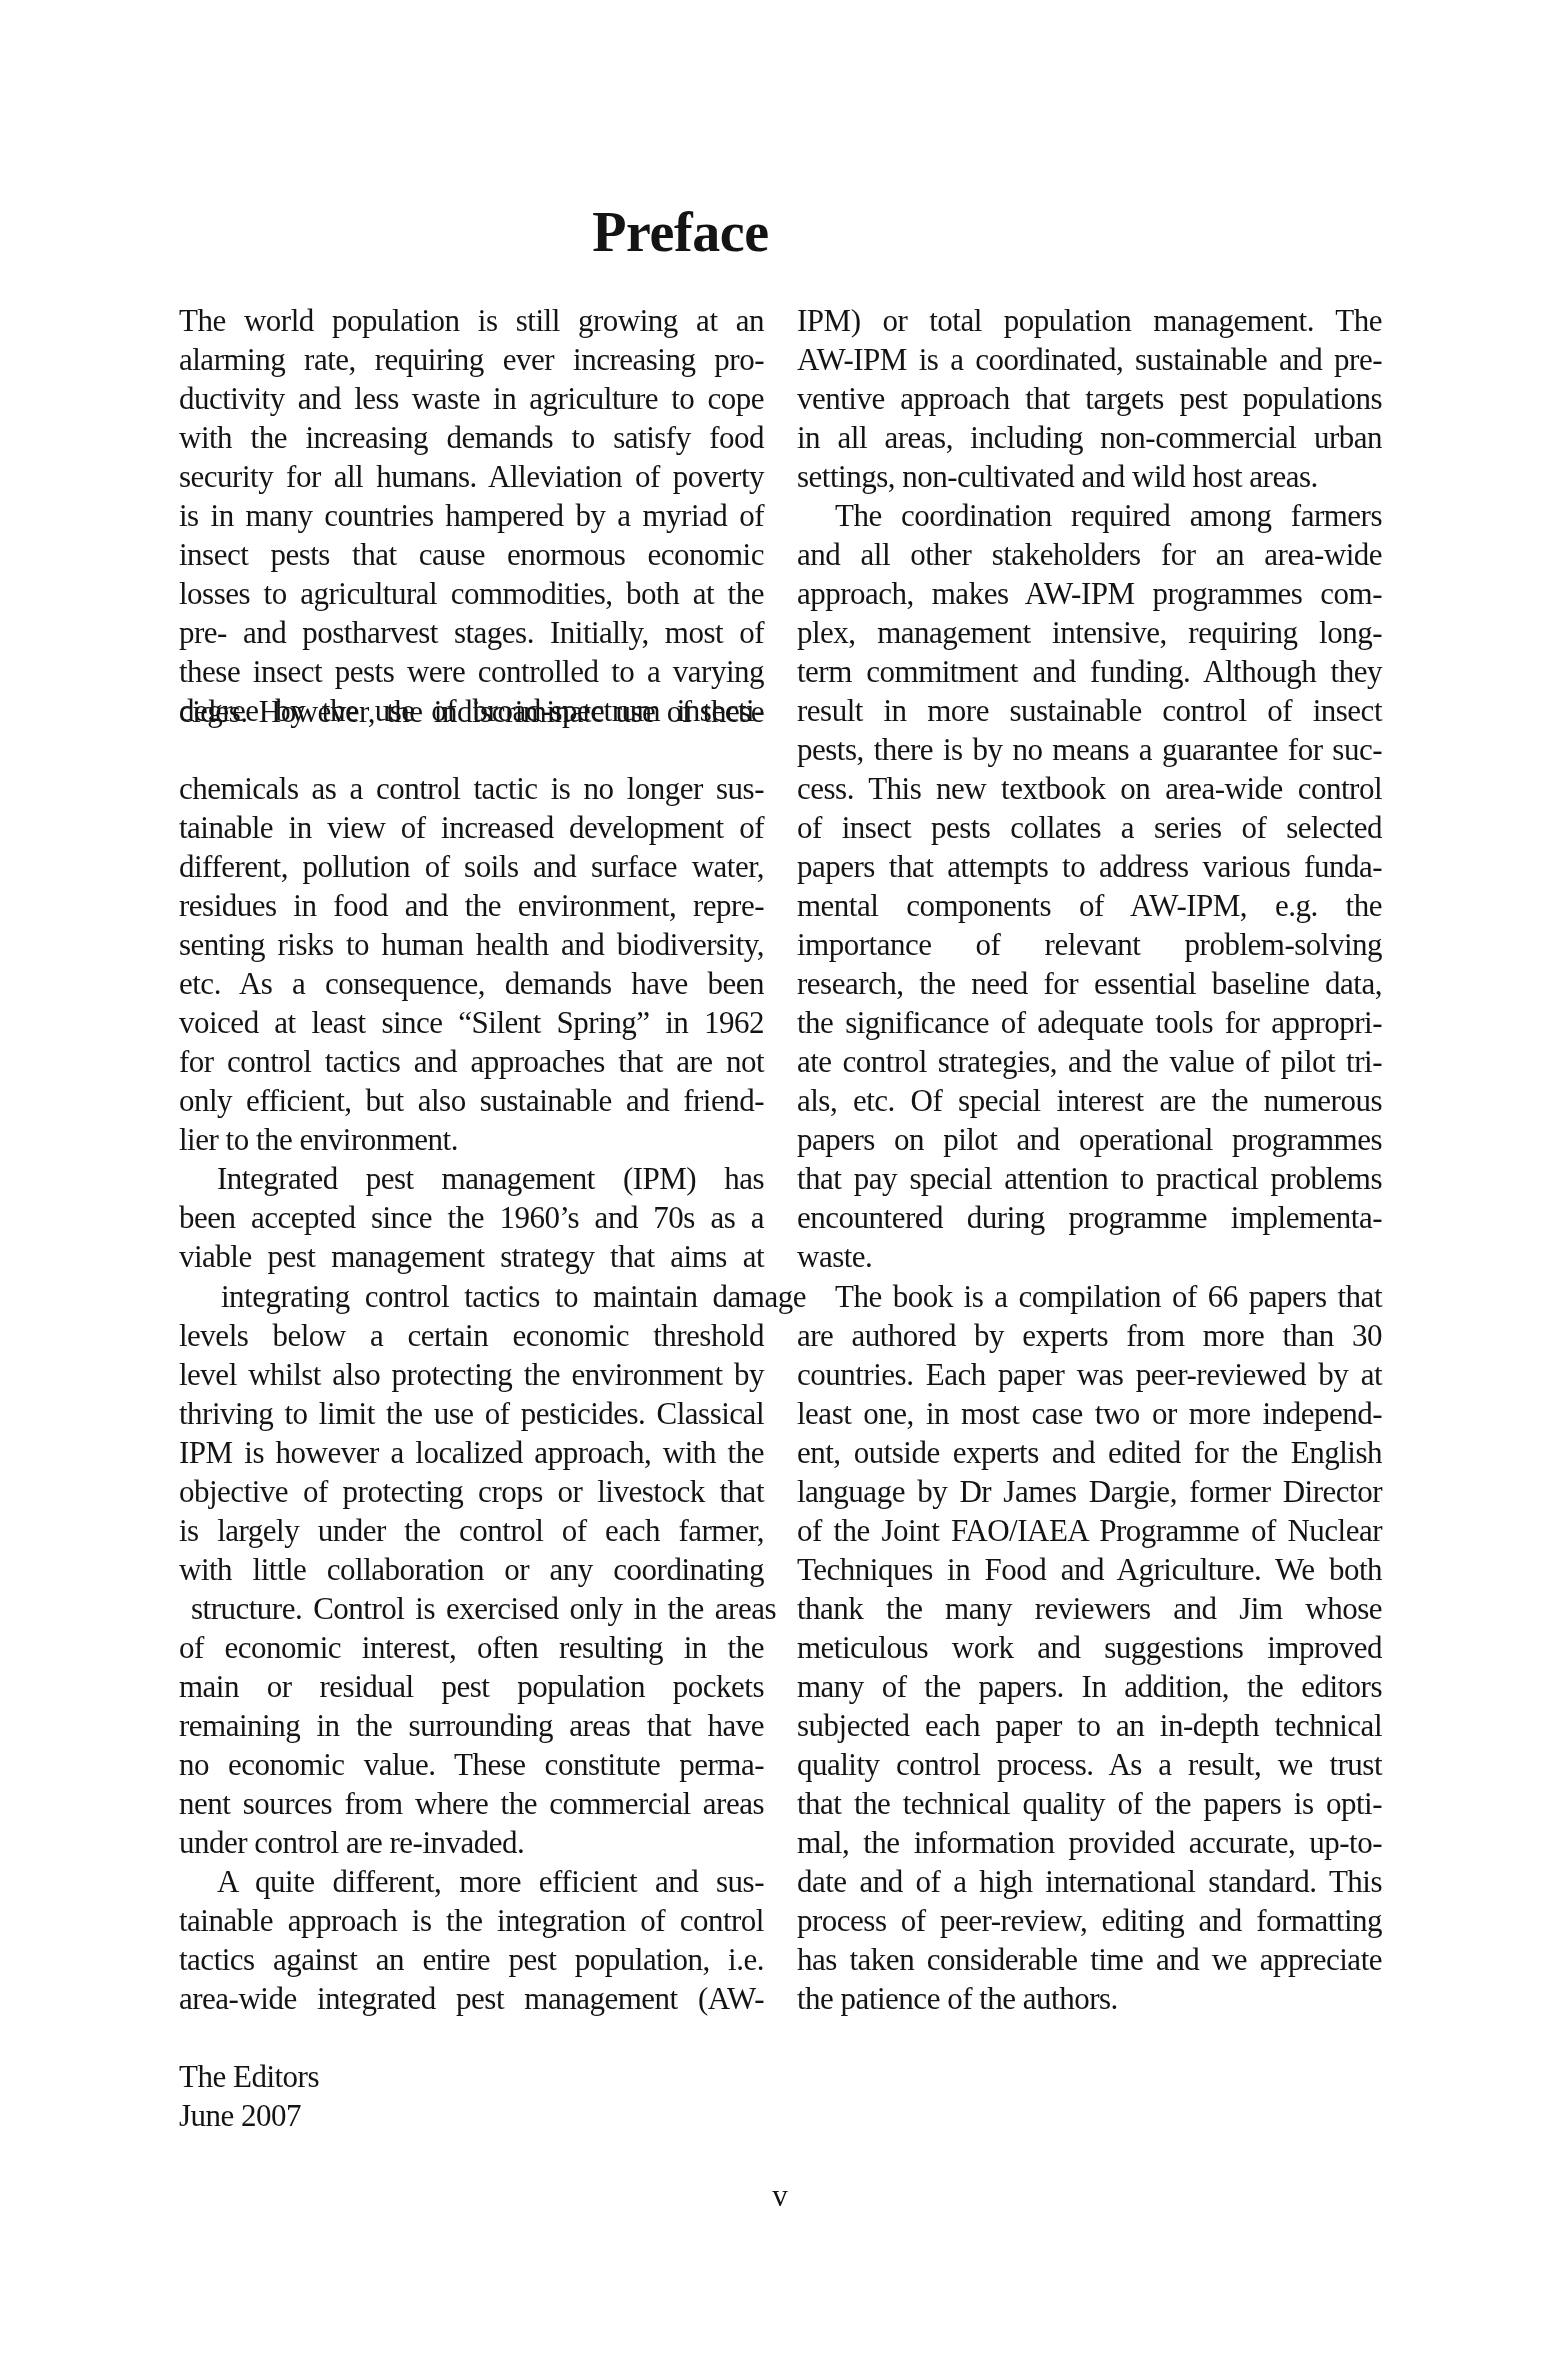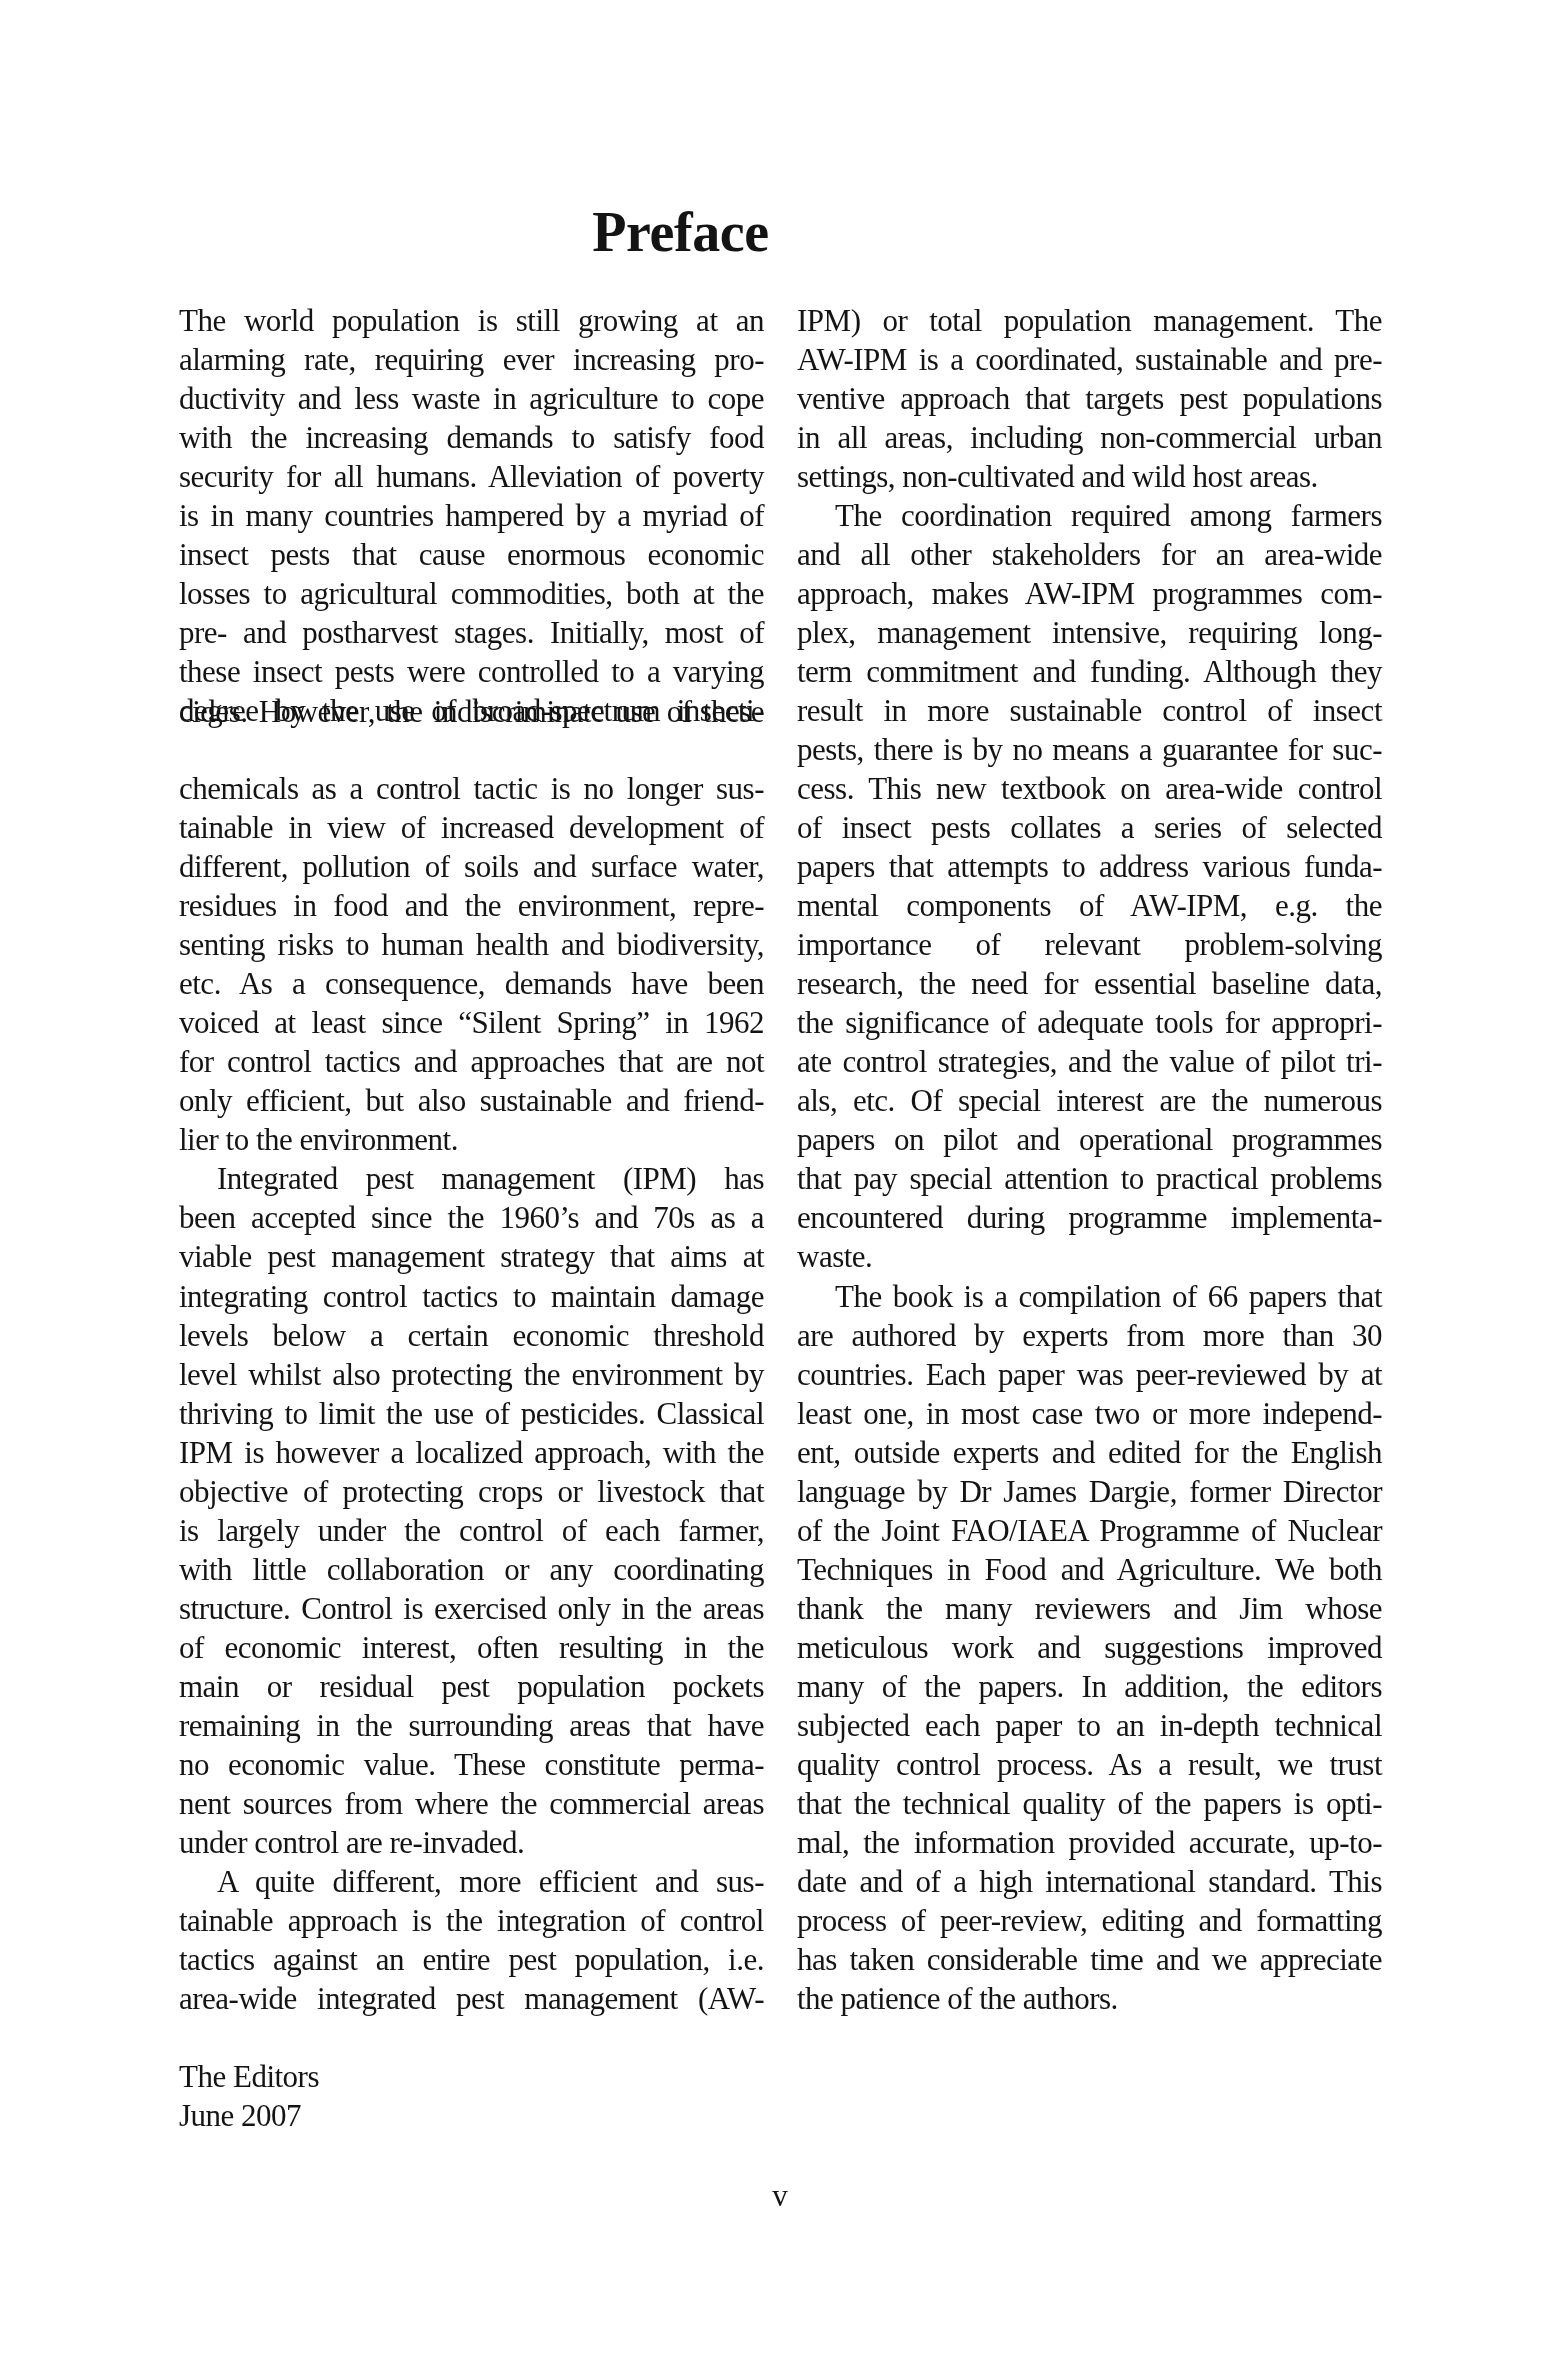--- a/index.html
+++ b/index.html
@@ -43,29 +43,29 @@
     <div class="line" style="top: 886px;">residues in food and the environment, repre-</div>
     <div class="line" style="top: 925px;">senting risks to human health and biodiversity,</div>
     <div class="line" style="top: 964px;">etc. As a consequence, demands have been</div>
     <div class="line" style="top: 1003px;">voiced at least since “Silent Spring” in 1962</div>
     <div class="line" style="top: 1042px;">for control tactics and approaches that are not</div>
     <div class="line" style="top: 1081px;">only efficient, but also sustainable and friend-</div>
     <div class="line last" style="top: 1120px;">lier to the environment.</div>
     <div class="line indent" style="top: 1159px;">Integrated pest management (IPM) has</div>
     <div class="line" style="top: 1198px;">been accepted since the 1960’s and 70s as a</div>
     <div class="line" style="top: 1237px;">viable pest management strategy that aims at</div>
-    <div class="line" style="top: 1277px;">integrating control tactics to maintain damage</div>
+    <div class="line" style="top: 1277px; margin-left: 42px;">integrating control tactics to maintain damage</div>
     <div class="line" style="top: 1316px;">levels below a certain economic threshold</div>
     <div class="line" style="top: 1355px;">level whilst also protecting the environment by</div>
     <div class="line" style="top: 1394px;">thriving to limit the use of pesticides. Classical</div>
     <div class="line" style="top: 1433px;">IPM is however a localized approach, with the</div>
     <div class="line" style="top: 1472px;">objective of protecting crops or livestock that</div>
     <div class="line" style="top: 1511px;">is largely under the control of each farmer,</div>
     <div class="line" style="top: 1550px;">with little collaboration or any coordinating</div>
-    <div class="line" style="top: 1589px;">structure. Control is exercised only in the areas</div>
+    <div class="line" style="top: 1589px; margin-left: 12px;">structure. Control is exercised only in the areas</div>
     <div class="line" style="top: 1628px;">of economic interest, often resulting in the</div>
     <div class="line" style="top: 1667px;">main or residual pest population pockets</div>
     <div class="line" style="top: 1706px;">remaining in the surrounding areas that have</div>
     <div class="line" style="top: 1745px;">no economic value. These constitute perma-</div>
     <div class="line" style="top: 1784px;">nent sources from where the commercial areas</div>
     <div class="line last" style="top: 1823px;">under control are re-invaded.</div>
     <div class="line indent" style="top: 1862px;">A quite different, more efficient and sus-</div>
     <div class="line" style="top: 1901px;">tainable approach is the integration of control</div>
     <div class="line" style="top: 1940px;">tactics against an entire pest population, i.e.</div>
     <div class="line" style="top: 1979px;">area-wide integrated pest management (AW-</div>

